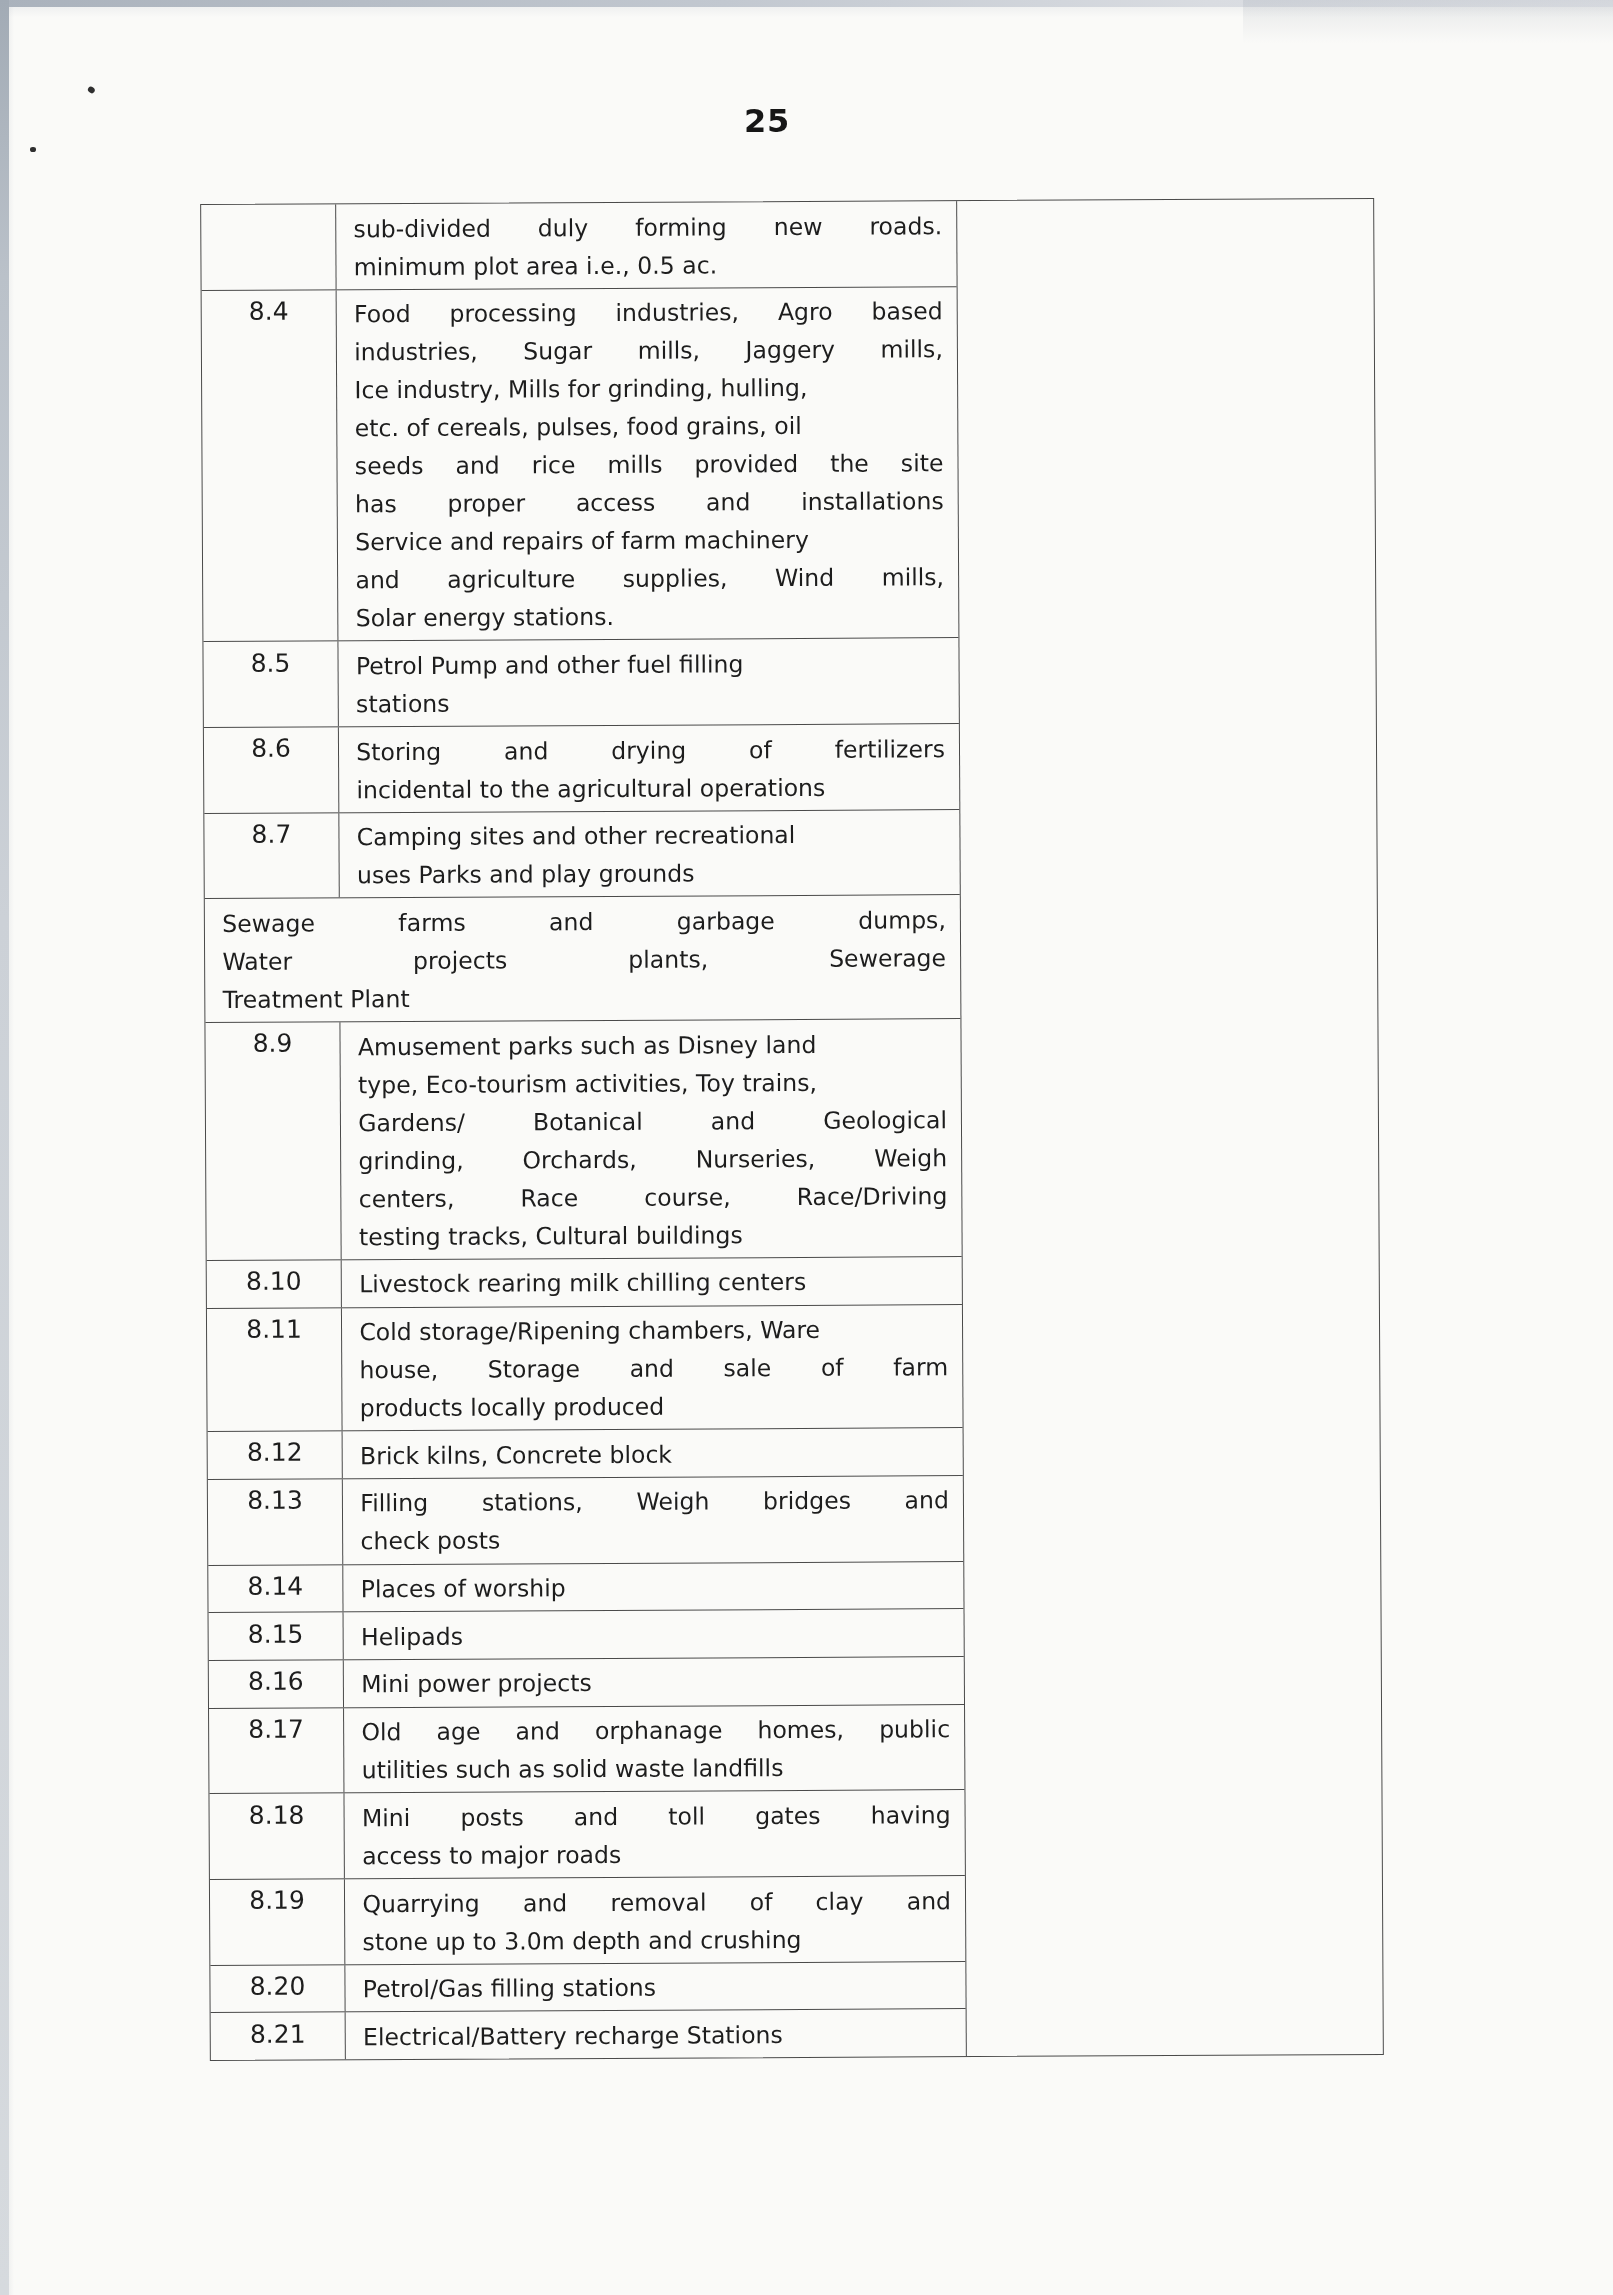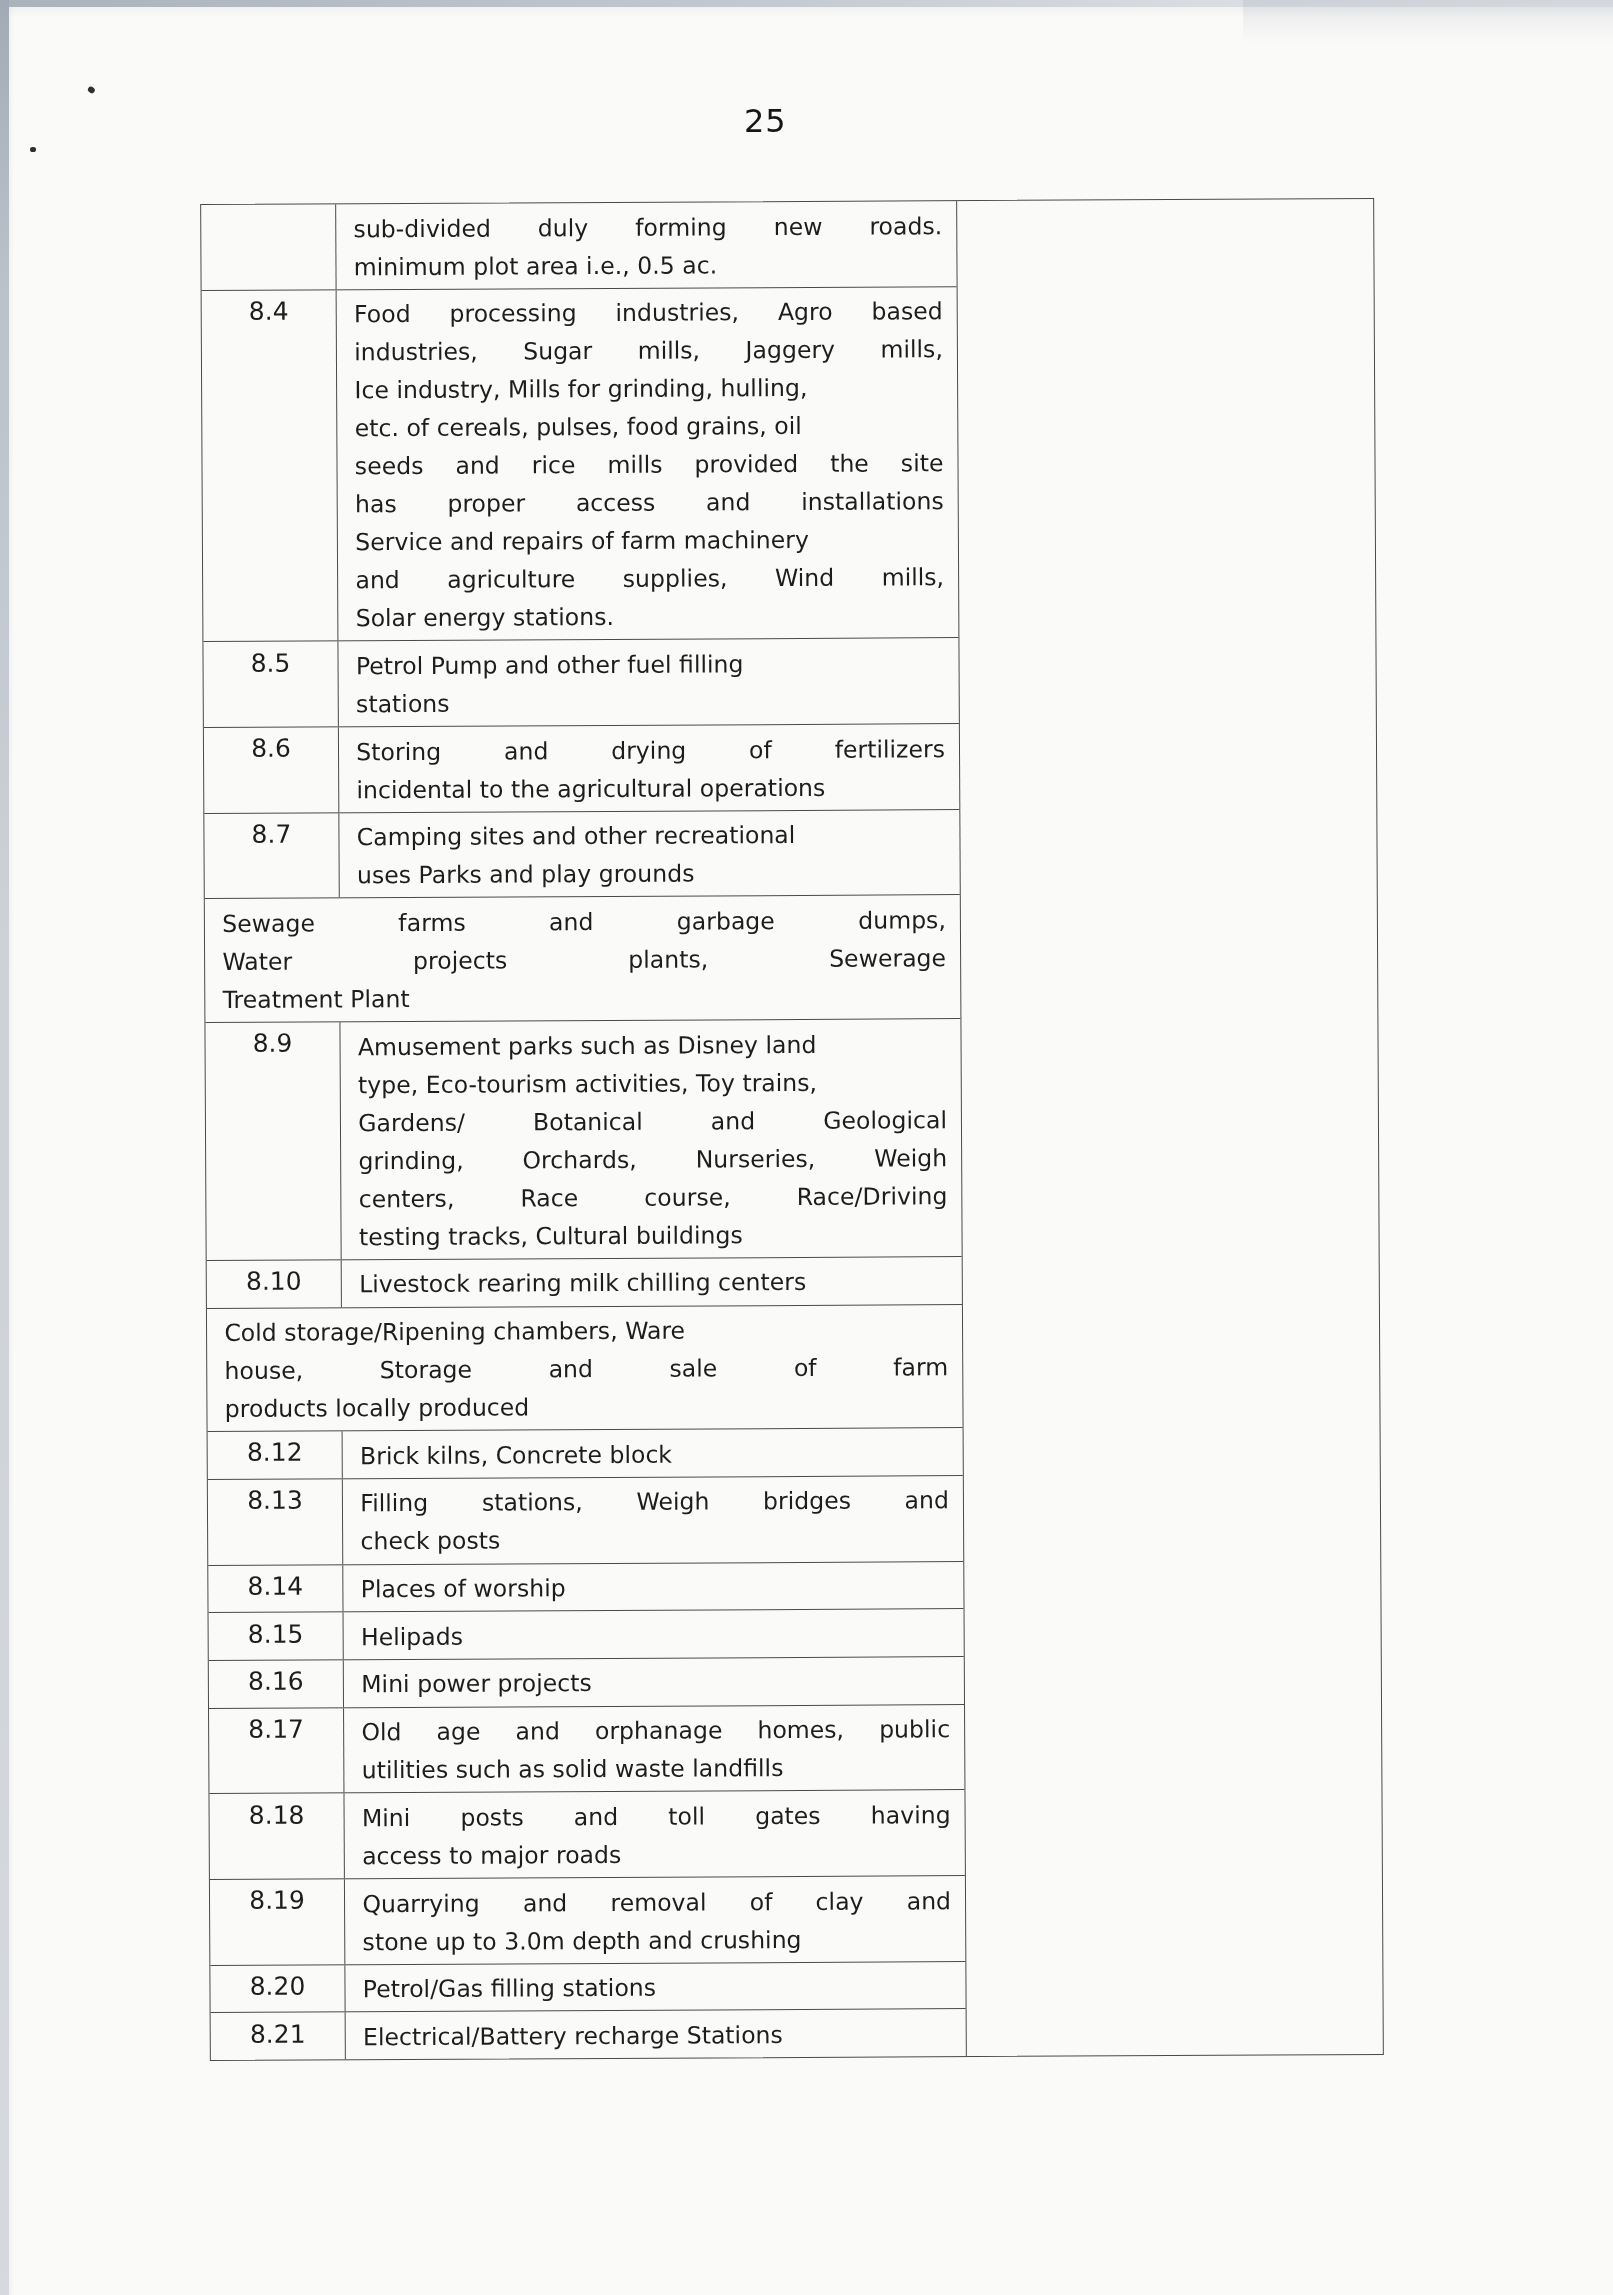--- a/index.html
+++ b/index.html
@@ -34,21 +34,21 @@
     background: linear-gradient(180deg, rgba(148,156,168,0.20) 0%, rgba(148,156,168,0) 100%);
   }
   .speck { position: absolute; background: #2f2f2f; border-radius: 50%; }
   .speck.s1 { left: 88px; top: 87px; width: 7px; height: 5.5px; transform: rotate(38deg); }
   .speck.s2 { left: 30px; top: 147px; width: 5.5px; height: 4.7px; }
 
   .page-number {
     position: absolute;
     left: 744px; top: 102px;
     font-size: 32px;
-    font-weight: normal;
+    font-weight: bold;
     letter-spacing: 0.8px;
     color: #161616;
   }
 
   .zoning-table {
     position: absolute;
     left: 205px; top: 201px;
     width: 1174px;
     display: flex;
     box-sizing: border-box;
@@ -241,20 +241,21 @@
             <div class="line">testing tracks, Cultural buildings</div>
           </div>
         </div>
         <div class="row">
           <div class="cell-no">8.10</div>
           <div class="cell-desc">
             <div class="line">Livestock rearing milk chilling centers</div>
           </div>
         </div>
         <div class="row">
+          <div class="cell-no">8.11</div>
           <div class="cell-desc">
             <div class="line">Cold storage/Ripening chambers, Ware</div>
             <div class="line just">
               <span>house,</span>
               <span>Storage</span>
               <span>and</span>
               <span>sale</span>
               <span>of</span>
               <span>farm</span>
             </div>

